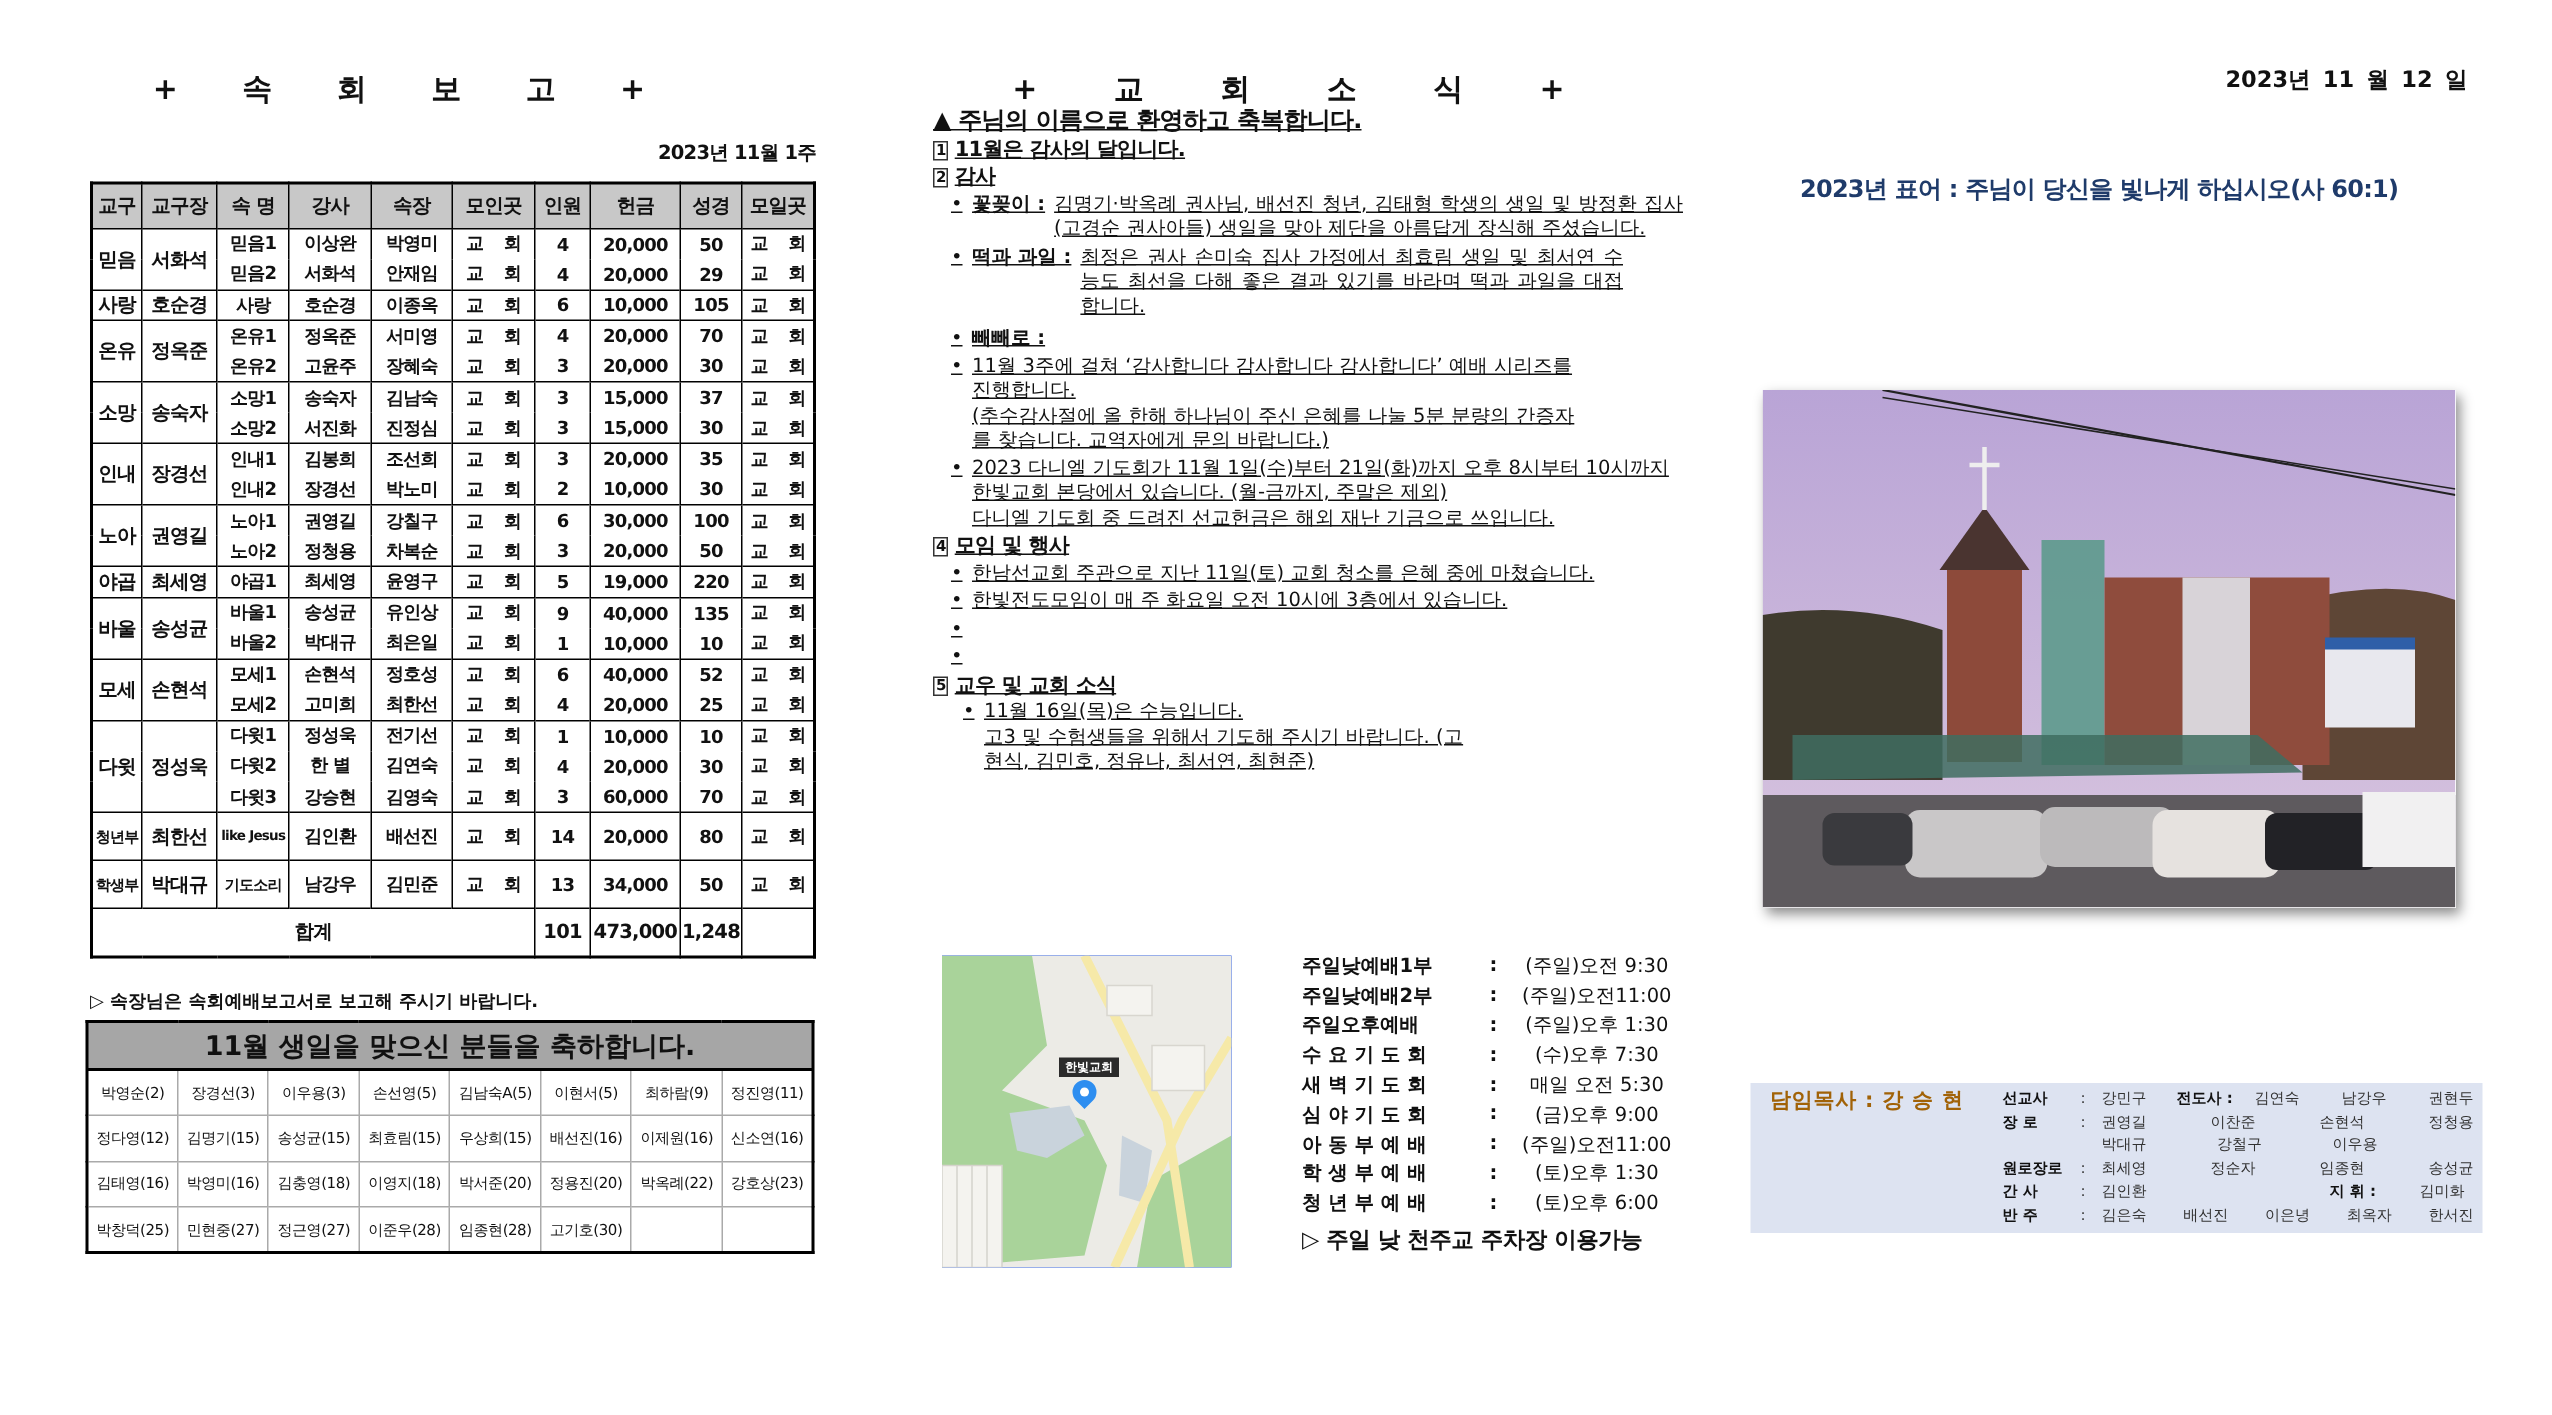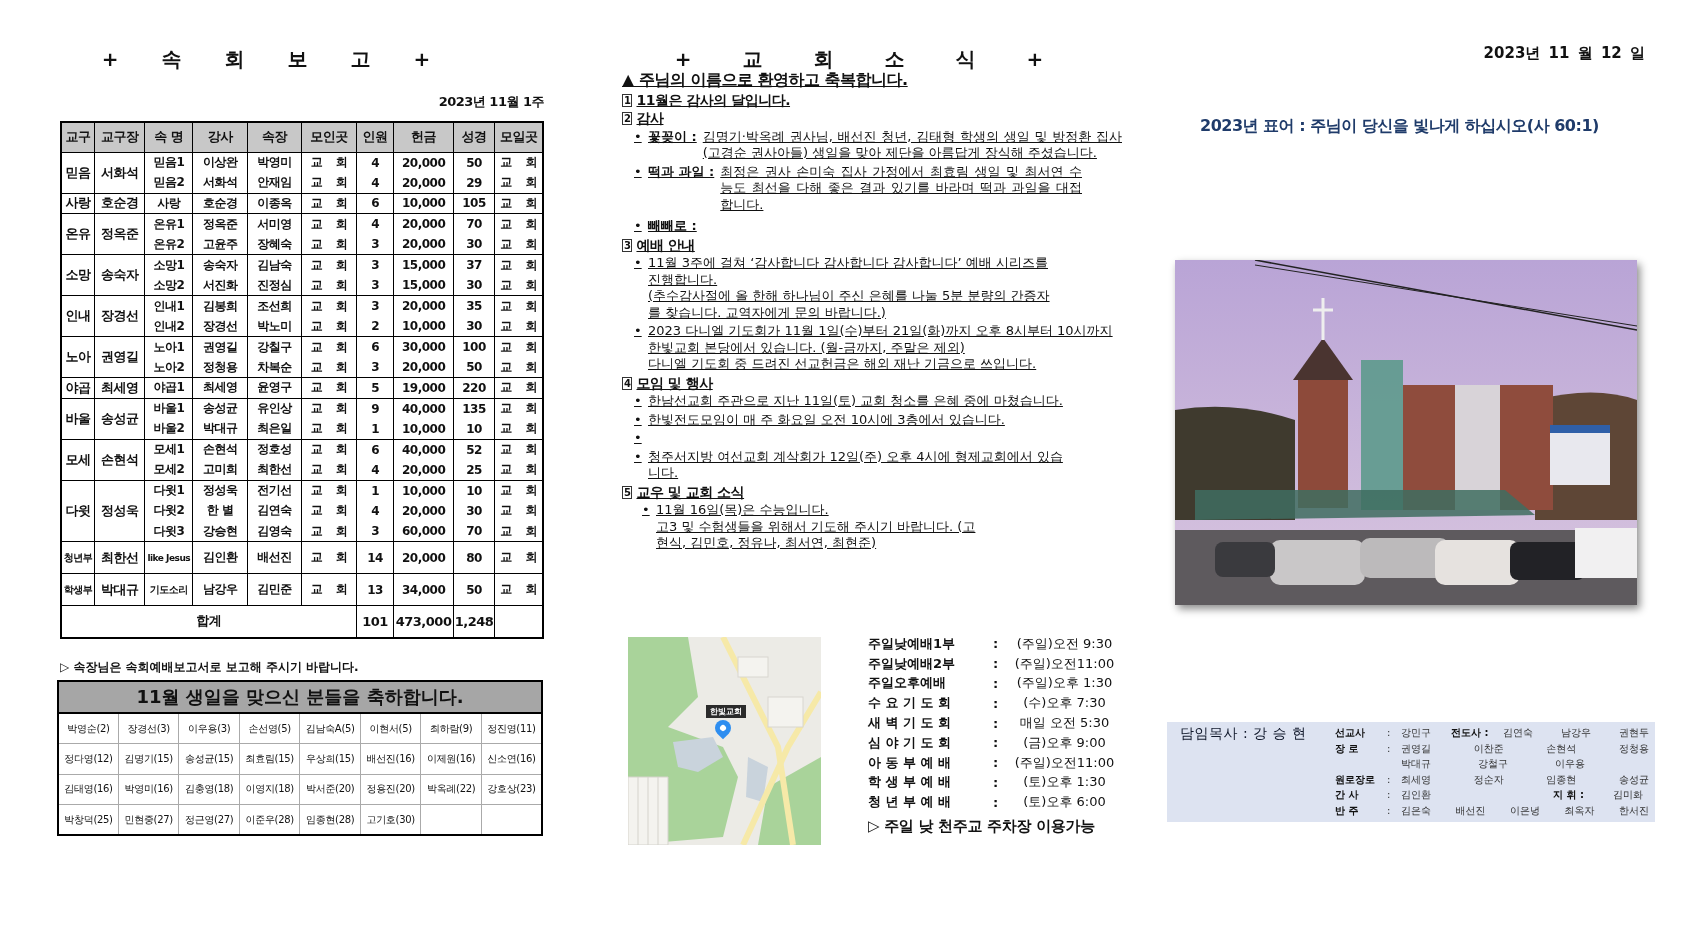--- a/index.html
+++ b/index.html
@@ -50,21 +50,21 @@
   .sched-time { flex: 1; text-align: center; white-space: nowrap; }
   .parking { font-size: 15px; font-weight: bold; margin-top: 5px; letter-spacing: -0.3px; }
 
   
   .date { position: absolute; left: 1460px; top: 44px; width: 185px; text-align: right; font-size: 15px; font-weight: bold; word-spacing: 3px; }
   .motto { position: absolute; left: 1200px; top: 116px; font-size: 16px; font-weight: bold; color: #1f3b6a; letter-spacing: -0.5px; }
   .photo { position: absolute; left: 1175px; top: 260px; width: 462px; height: 345px; overflow: hidden; box-shadow: 3px 4px 8px rgba(0,0,0,0.45); }
   .photo svg { display: block; }
 
   .staff { position: absolute; left: 1167px; top: 722px; width: 488px; height: 100px; background: #dde3f1; font-size: 10px; color: #333; }
-  .pastor { position: absolute; left: 13px; top: 3px; font-size: 14px; font-weight: normal; color: #0f172a; letter-spacing: 0.5px; }
+  .pastor { position: absolute; left: 13px; top: 3px; font-size: 14px; font-weight: bold; color: #a16207; letter-spacing: 0.5px; }
   .staff-grid { position: absolute; left: 168px; top: 3px; width: 320px; line-height: 15.5px; }
   .srow { display: flex; white-space: nowrap; }
   .srole { width: 52px; font-weight: bold; color: #111; }
   .scolon { width: 14px; }
   .names { display: flex; flex: 1; justify-content: space-between; padding-right: 6px; }
 </style>
 </head>
 <body>
 
 <div class="left-title">+ 속 회 보 고 +</div>
@@ -409,23 +409,20 @@
         <span class="txt">최정은 권사 손미숙 집사 가정에서 최효림 생일 및 최서연 수능도 최선을 다해 좋은 결과 있기를 바라며 떡과 과일을 대접합니다.</span>
       </div>
     </div>
   <div class="bullet" style="margin-top:5px">
       <span class="dot">•</span>
     <div class="body labeled">
         <span class="lbl">빼빼로 :</span>
       </div>
     </div>
 
-  <div class="sec-title">
-    <span class="sec-num">3</span><span>예배 안내</span>
-  </div>
   <div class="bullet" style="padding-right:60px">
       <span class="dot">•</span>
     <div class="body">
         <div>11월 3주에 걸쳐 ‘감사합니다 감사합니다 감사합니다’ 예배 시리즈를 진행합니다.</div>
         <div>(추수감사절에 올 한해 하나님이 주신 은혜를 나눌 5분 분량의 간증자를 찾습니다. 교역자에게 문의 바랍니다.)</div>
       </div>
     </div>
   <div class="bullet">
       <span class="dot">•</span>
     <div class="body">
@@ -443,21 +440,20 @@
     </div>
   <div class="bullet">
       <span class="dot">•</span>
       <div class="body">한빛전도모임이 매 주 화요일 오전 10시에 3층에서 있습니다.</div>
     </div>
   <div class="bullet" style="padding-right:50px">
       <span class="dot">•</span>
     </div>
   <div class="bullet" style="padding-right:50px">
       <span class="dot">•</span>
-      <div class="body">청주서지방 여선교회 계삭회가 12일(주) 오후 4시에 형제교회에서 있습니다.</div>
     </div>
 
   <div class="sec-title">
     <span class="sec-num">5</span><span>교우 및 교회 소식</span>
   </div>
   <div class="bullet" style="padding-left:20px;padding-right:140px">
       <span class="dot">•</span>
     <div class="body">
         <div>11월 16일(목)은 수능입니다.</div>
         <div>고3 및 수험생들을 위해서 기도해 주시기 바랍니다. (고현식, 김민호, 정유나, 최서연, 최현준)</div>

